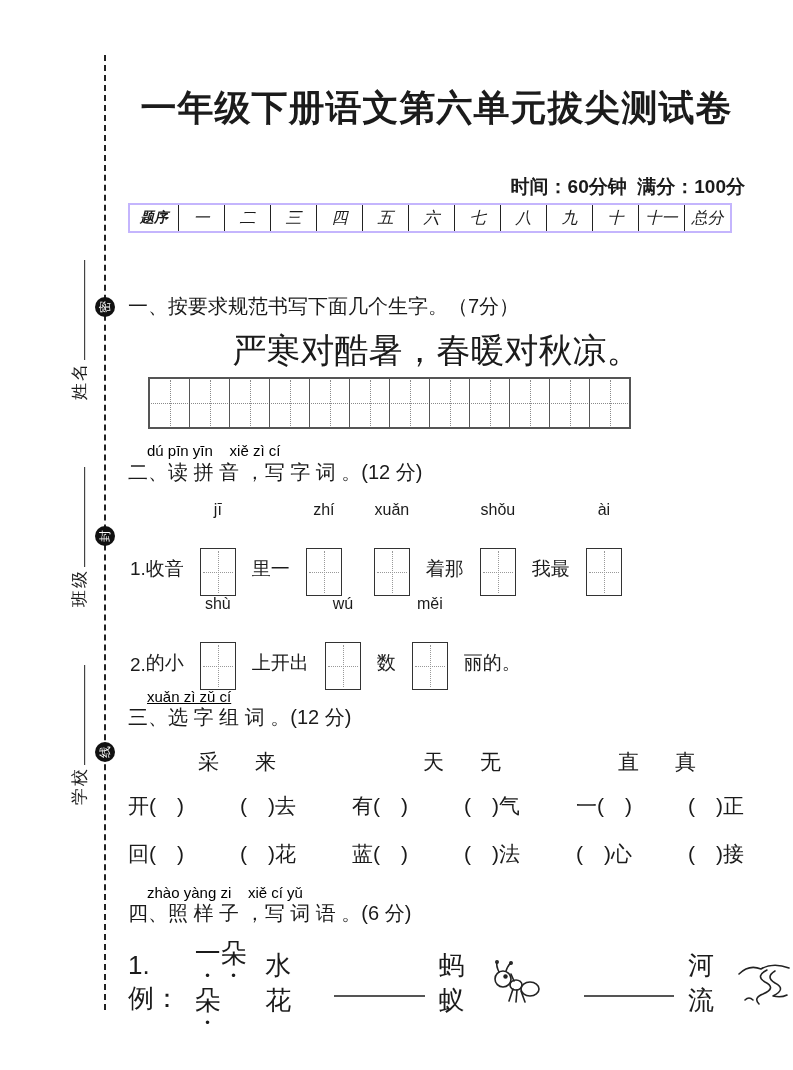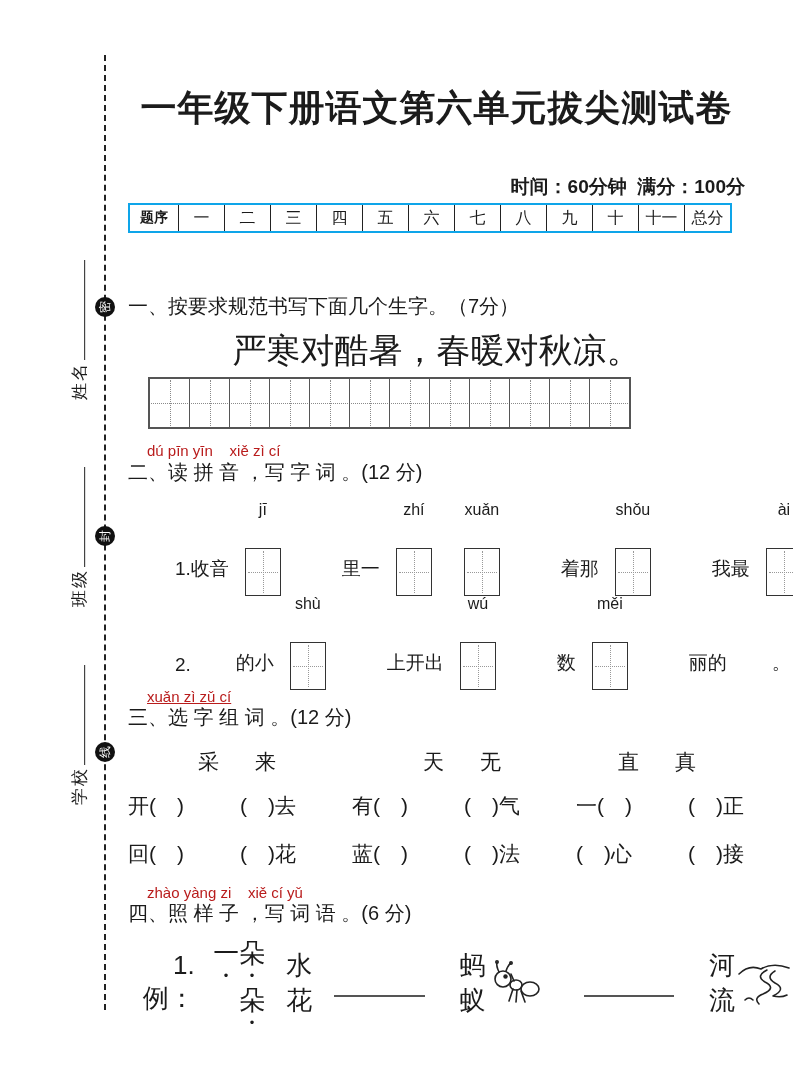--- a/index.html
+++ b/index.html
@@ -1,20 +1,20 @@
 <!DOCTYPE html>
 <html><head>
 <meta charset="utf-8">
 <style>
   html,body{margin:0;padding:0;}
   body{
     width:793px;height:1070px;background:#ffffff;position:relative;overflow:hidden;
     font-family:"Liberation Sans","DejaVu Sans",sans-serif;color:#1b1b1b;
   }
-  .abs{position:absolute;text-align:right;}
+  .abs{position:absolute;}
   .pre{white-space:pre;}
 
   
   .seal-line{position:absolute;left:104px;top:55px;height:955px;border-left:2px dashed #222;}
   .seal-badge{
     position:absolute;left:95px;width:20px;height:20px;border-radius:50%;
     background:#111;color:#fff;font-size:12px;line-height:20px;text-align:center;
     transform:rotate(-90deg);
   }
   .side-label{
@@ -23,39 +23,39 @@
   }
   .side-label .uline{display:inline-block;width:100px;border-bottom:1.5px solid #222;height:1.1em;vertical-align:baseline;margin-left:2px;}
 
   
   .paper-title{left:128px;top:84px;width:617px;text-align:center;font-size:36px;font-weight:bold;letter-spacing:1px;}
   .paper-meta{left:128px;top:174px;width:617px;text-align:right;font-size:19px;font-weight:bold;}
 
   
   .score-table{position:absolute;left:128px;top:203px;border-collapse:collapse;table-layout:fixed;}
   .score-table td{border:1px solid #222;width:45px;height:26px;text-align:center;font-size:16px;padding:0;}
-  .score-table{border:2px solid #0ea5e9;}
+  .score-table{border:2px solid #c4b5fd;font-style:italic;}
   .score-table td.th{width:48px;font-size:14px;font-weight:bold;}
 
   
   .sec-head{font-size:20px;}
-  .pinyin-line{font-size:15px;color:#b91c1c;}
+  .pinyin-line{font-size:15px;color:#000000;}
 
   
   .s1-sentence{left:128px;top:328px;width:617px;text-align:center;font-size:34px;
     font-family:"DejaVu Serif","Liberation Serif",serif;}
   .wgrid{position:absolute;left:148px;top:377px;display:flex;border:2px solid #555;background:#fff;}
   .gcell{width:39px;height:48px;border-right:1px solid #555;position:relative;}
   .gcell:last-child{border-right:none;}
   .gcell::before{content:"";position:absolute;left:50%;top:1px;bottom:1px;border-left:1px dotted #8a8a8a;}
   .gcell::after{content:"";position:absolute;top:50%;left:1px;right:1px;border-top:1px dotted #8a8a8a;}
 
   
   .qrow{position:absolute;display:flex;align-items:flex-end;}
-  .qtext{font-size:19px;margin-bottom:14px;white-space:pre;margin-left:45px;}
+  .qtext{font-size:19px;margin-bottom:14px;white-space:pre;}
   .punit{display:flex;flex-direction:column;align-items:center;margin:0 16px;gap:28px;}
   .pin{font-size:16px;height:20px;line-height:20px;white-space:pre;}
   .pbox{width:36px;height:48px;border:1.5px solid #333;position:relative;box-sizing:border-box;background:#fff;}
   .pbox::before{content:"";position:absolute;left:50%;top:2px;bottom:2px;border-left:1.5px dotted #999;}
   .pbox::after{content:"";position:absolute;top:50%;left:2px;right:2px;border-top:1.5px dotted #999;}
   .pbox2{display:flex;}
   .pbox2 .pbox + .pbox{margin-left:-1.5px;}
 
   
   .choices{left:128px;top:748px;width:617px;height:28px;}

